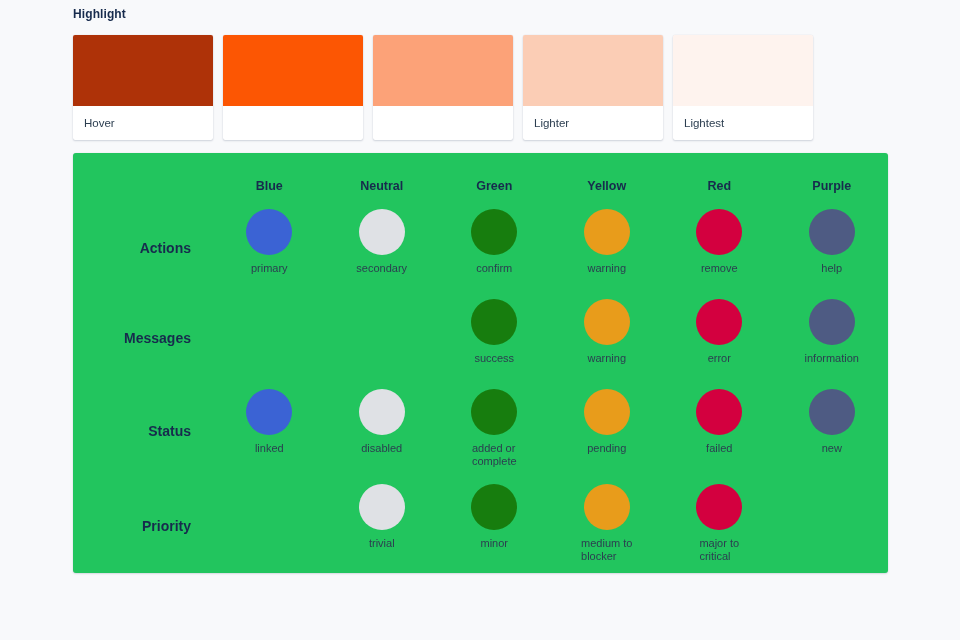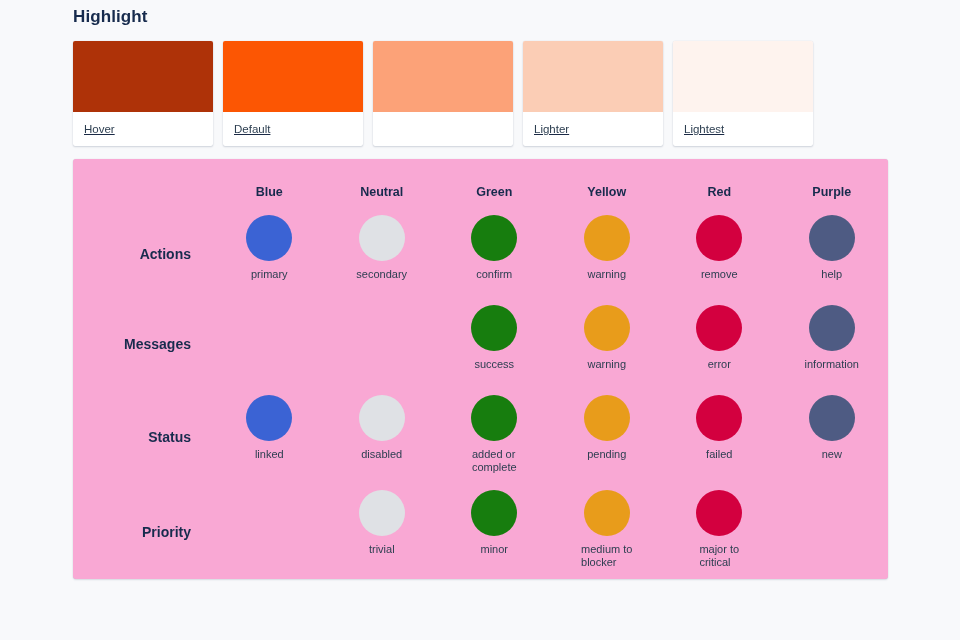--- a/index.html
+++ b/index.html
@@ -12,61 +12,60 @@
     background: #f8f9fb;
     font-family: "Liberation Sans", sans-serif;
     color: #1b2a46;
     -webkit-font-smoothing: antialiased;
   }
 
   .page { padding: 0 0 0 0; }
 
   
   .section-title {
-    font-size: 17px;
+    font-size: 12px;
     font-weight: bold;
     color: #172b4d;
     letter-spacing: 0.1px;
   }
   .highlight-title { margin: 7px 0 0 73px; }
   .usage-title { margin: 27px 0 0 73px; }
 
   
   .swatch-strip {
     display: flex;
     gap: 10px;
     margin: 14px 0 0 73px;
   }
   .swatch-card {
     width: 140px;
     background: #ffffff;
     border-radius: 2px;
     box-shadow: 0 1px 2px rgba(9,30,66,0.16), 0 0 1px rgba(9,30,66,0.18);
     overflow: hidden;
-    text-decoration: underline;
   }
   .swatch-color {
     height: 71px;
     width: 100%;
     display: block;
   }
   .swatch-label {
     height: 34px;
     display: flex;
     align-items: center;
     padding-left: 11px;
     font-size: 11.5px;
     color: #2c3e50;
   }
 
   
   .usage-panel {
     margin: 13px 0 0 73px;
     width: 815px;
-    background: #f9a8d4;
+    background: #22c55e;
     border-radius: 3px;
     box-shadow: 0 1px 2px rgba(9,30,66,0.13), 0 0 1px rgba(9,30,66,0.16);
     padding: 18px 0 0 0;
   }
 
   table.usage-table {
     border-collapse: collapse;
     width: 100%;
     table-layout: fixed;
   }
@@ -129,21 +128,20 @@
 
   <div class="swatch-strip">
 
     <div class="swatch-card">
       <span class="swatch-color" style="background: rgb(174, 50, 8);"></span>
       <div class="swatch-label">Hover</div>
     </div>
 
     <div class="swatch-card">
       <span class="swatch-color" style="background: rgb(252, 86, 3);"></span>
-      <div class="swatch-label">Default</div>
     </div>
 
     <div class="swatch-card">
       <span class="swatch-color" style="background: rgb(252, 162, 120);"></span>
     </div>
 
     <div class="swatch-card">
       <span class="swatch-color" style="background: rgb(251, 205, 181);"></span>
       <div class="swatch-label">Lighter</div>
     </div>

